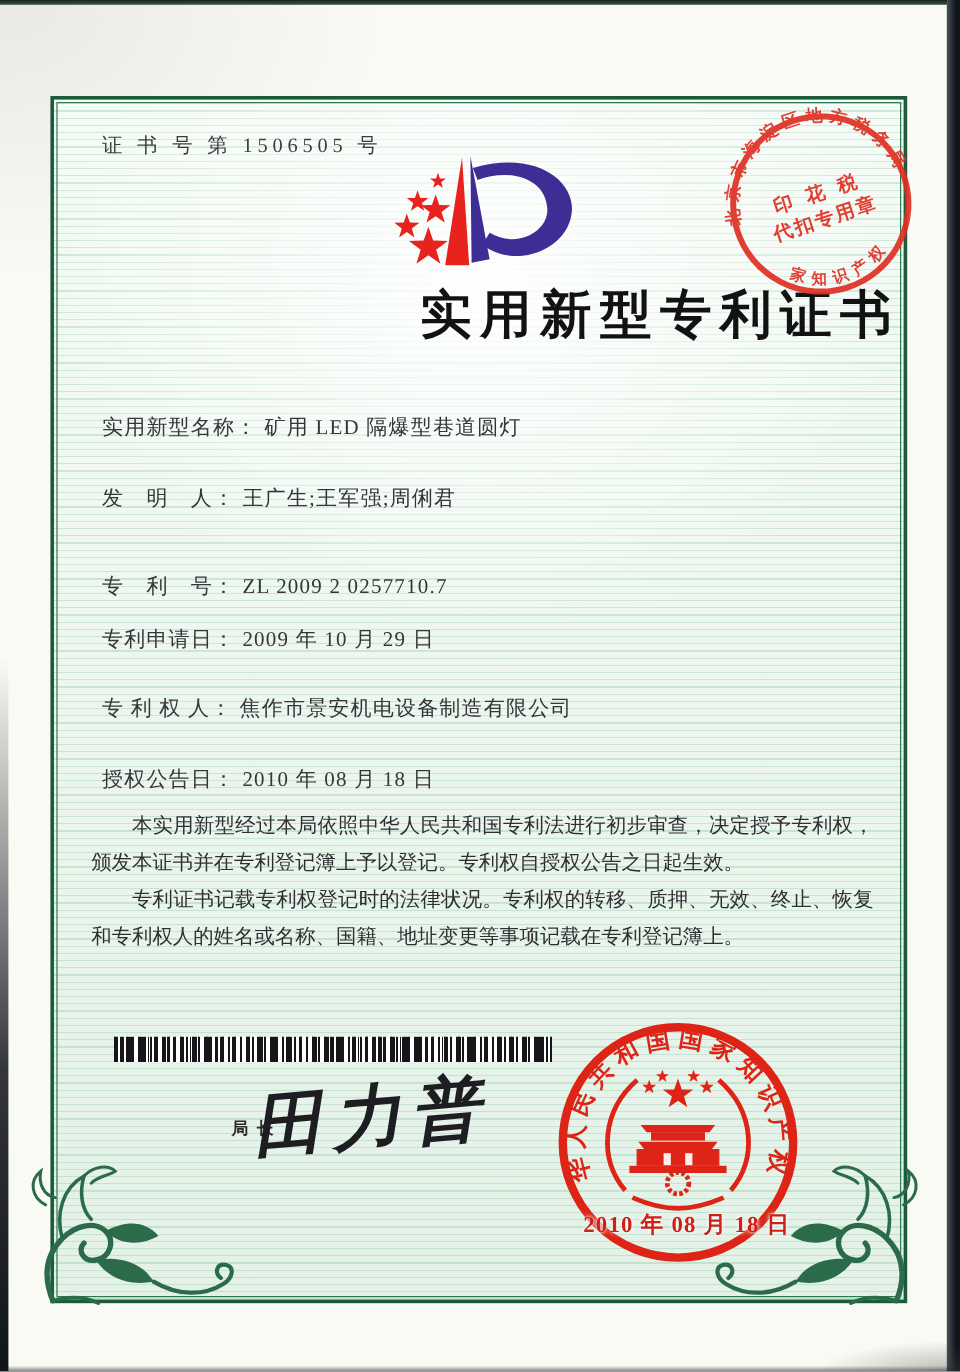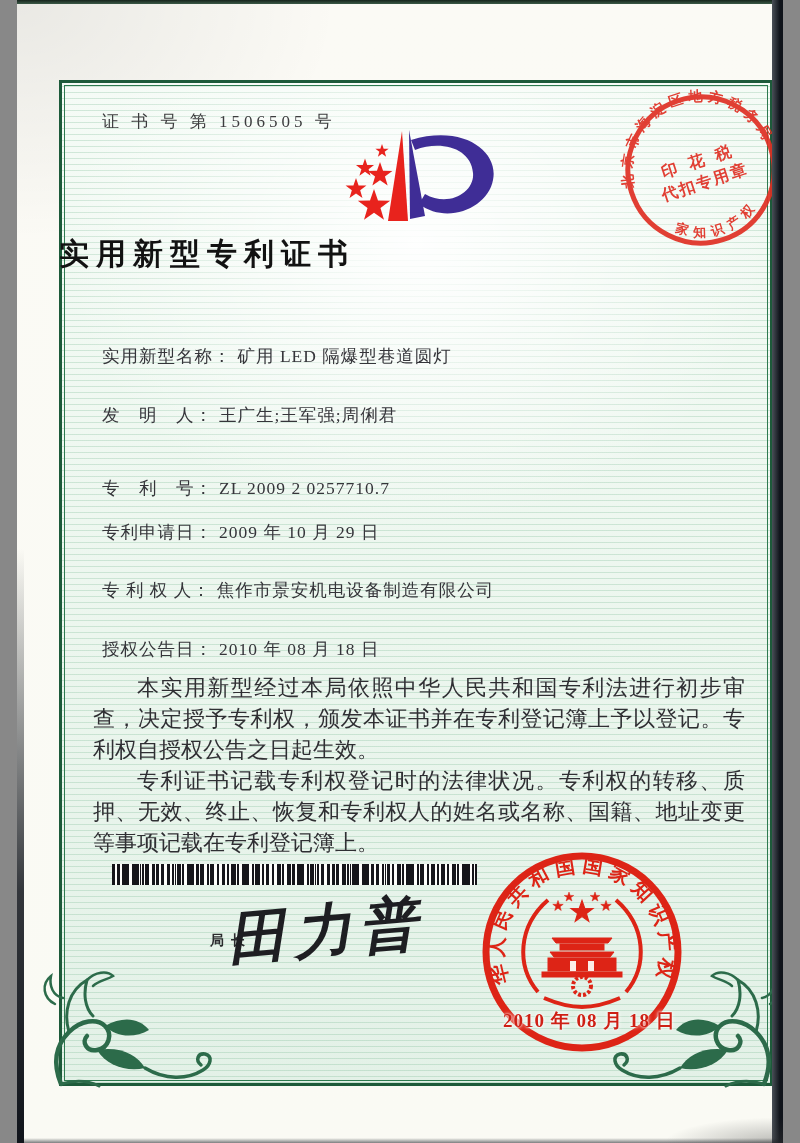--- a/index.html
+++ b/index.html
@@ -2,27 +2,26 @@
 <html><head>
 <meta charset="utf-8">
 <style>
   html,body{margin:0;padding:0;}
   body{
     font-family:"Liberation Serif","DejaVu Serif",serif;
     background:#888;
   }
   .page{
     position:relative;
-    width:720px;height:1143px;
+    width:800px;height:1143px;
     margin:0 auto;
     background:
       radial-gradient(ellipse 60% 30% at 0% 0%, rgba(0,0,0,.07), rgba(0,0,0,0) 70%),
       linear-gradient(180deg,#fbfaf5 0%,#fafaf4 100%);
     overflow:hidden;
-    padding-left:46px;
   }
   
   .edge-top{position:absolute;left:0;top:0;width:100%;height:4px;background:linear-gradient(180deg,#16241c,#3b5a47);}
   .edge-right{position:absolute;right:0;top:0;width:11px;height:100%;background:linear-gradient(90deg,#4a5058,#10141b 70%);}
   .edge-left{position:absolute;left:0;top:0;width:7px;height:100%;background:linear-gradient(180deg,rgba(16,20,27,0) 0%,rgba(16,20,27,0) 48%,rgba(16,20,27,.85) 78%,#10141b 100%);}
   .edge-bottom{position:absolute;left:0;bottom:0;width:100%;height:5px;background:linear-gradient(0deg,rgba(20,24,30,.55),rgba(20,24,30,0));}
   .corner-shadow{position:absolute;right:0;bottom:0;width:120px;height:26px;background:radial-gradient(ellipse at 100% 100%, rgba(60,60,60,.35), rgba(60,60,60,0) 70%);}
 
   
   .frame{
@@ -35,31 +34,31 @@
   }
   .frame-inner{position:absolute;inset:2px;border:1px solid #2e7a50;}
 
   .cert-number{
     position:absolute;left:85px;top:110px;
     font-size:17px;letter-spacing:4px;color:#3c3c3e;
   }
   .logo{position:absolute;left:322px;top:128px;}
   .title{
     position:absolute;left:42px;top:234px;width:708px;
-    text-align:left;font-size:30px;font-weight:bold;color:#121212;
+    text-align:right;font-size:43px;font-weight:bold;color:#121212;
     letter-spacing:7px;
   }
   .fields{position:absolute;left:85px;top:344px;width:620px;}
   .field-row{position:absolute;left:0;font-size:17.5px;color:#35353a;white-space:nowrap;}
   .field-label{letter-spacing:1px;text-align:right;}
   .field-value{margin-left:6px;letter-spacing:1px;}
 
   .body-text{
     position:absolute;left:76px;top:672px;width:652px;
-    font-size:22px;line-height:31px;color:#2f2f33;
+    font-size:17px;line-height:31px;color:#2f2f33;
     text-align:justify;
   }
   .body-text p{margin:0;text-indent:2em;}
 
   .barcode{
     position:absolute;left:95px;top:864px;width:365px;height:21px;
     background:
       repeating-linear-gradient(90deg,#15151a 0 2px,rgba(0,0,0,0) 2px 5px),
       repeating-linear-gradient(90deg,#15151a 0 1px,rgba(0,0,0,0) 1px 7px),
       repeating-linear-gradient(90deg,#15151a 0 3px,rgba(0,0,0,0) 3px 11px),

